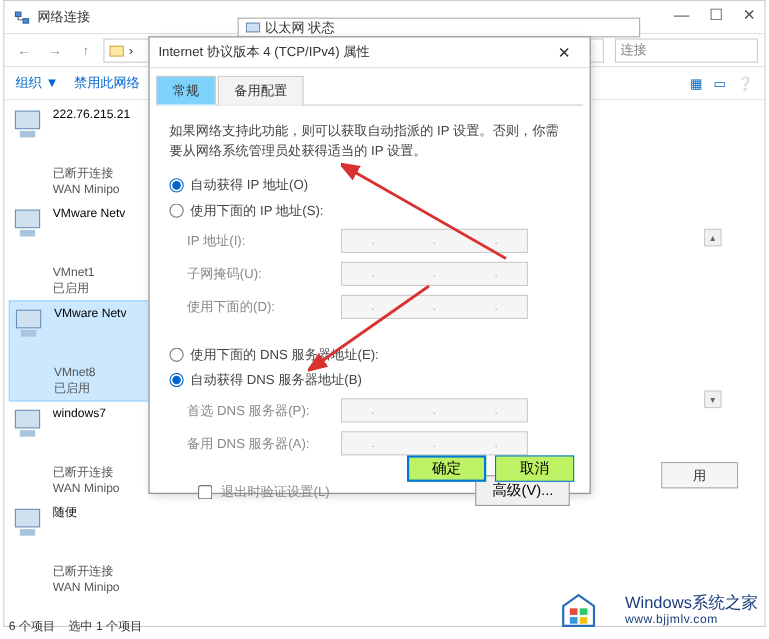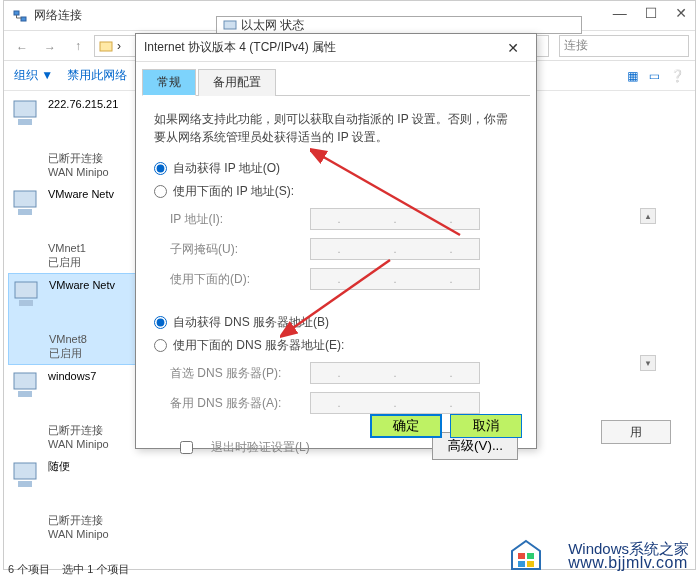--- a/index.html
+++ b/index.html
@@ -40,42 +40,42 @@
 .dlg-tab.active { background: #7dd3fc; border-bottom: 1px solid #fff; }
 .dlg-tab:not(.active) { background: #f3f3f3; }
 .dlg-body { padding: 14px 18px; color: #444; }
 .dlg-desc { font-size: 12px; line-height: 18px; margin-bottom: 14px; }
 .radio-row { display: flex; align-items: center; gap: 6px; margin: 6px 0; }
 .radio-row input { accent-color: #0066cc; }
 .field-group { margin-left: 16px; }
 .field-row { display: flex; align-items: center; margin: 8px 0; }
 .field-label { width: 140px; color: #888; font-size: 12px; }
 .ip-input { width: 170px; height: 22px; border: 1px solid #ccc; background: #f5f5f5; display: flex; align-items: center; justify-content: space-around; color: #aaa; font-size: 11px; }
-.checkbox-row { display: flex; align-items: center; gap: 18px; margin-top: 3px; color: #888; padding-left: 26px; }
+.checkbox-row { display: flex; align-items: center; gap: 8px; margin-top: 3px; color: #888; padding-left: 26px; }
 .advanced-btn { float: right; padding: 4px 14px; border: 1px solid #999; background: #f0f0f0; cursor: pointer; }
 .dlg-buttons { position: absolute; bottom: 10px; right: 14px; display: flex; gap: 8px; }
 .dlg-buttons button { width: 72px; height: 24px; border: 1px solid #0078d7; background: #bef264; cursor: pointer; }
 .dlg-buttons button.primary { border: 2px solid #0078d7; }
 
 
 .right-buttons { position: absolute; right: 28px; top: 420px; }
 .right-buttons .btn { width: 70px; height: 24px; border: 1px solid #aaa; background: #f5f5f5; display: flex; align-items: center; justify-content: center; }
 .win-close-btns { position: absolute; top: 4px; right: 8px; display: flex; gap: 18px; color: #555; font-size: 14px; }
 
 
 .arrow { position: absolute; z-index: 20; pointer-events: none; }
 
 
 .status-bar { position: absolute; bottom: 0; left: 8px; font-size: 11px; display: flex; gap: 12px; align-items: center; padding: 4px 0; }
 
 
 .watermark { position: absolute; bottom: 6px; right: 10px; display: flex; align-items: center; gap: 22px; z-index: 30; }
 .watermark .wtxt { display: flex; flex-direction: column; line-height: 14px; }
 .watermark .wtxt .t1 { font-size: 15px; color: #1a3d7c; font-weight: 500; }
-.watermark .wtxt .t2 { font-size: 16px; color: #1a3d7c; letter-spacing: 0.5px; }
+.watermark .wtxt .t2 { font-size: 11px; color: #1a3d7c; letter-spacing: 0.5px; }
 
 
 .scroll-btn { position: absolute; right: 43px; width: 16px; height: 16px; border: 1px solid #ccc; background: #f0f0f0; display: flex; align-items: center; justify-content: center; font-size: 9px; color: #666; }
 
 svg { display: block; }
 </style>
 </head>
 <body>
 
 <div class="bg-window">
@@ -228,26 +228,26 @@
             <span>.</span>
             <span>.</span>
             <span>.</span>
           </div>
       </div>
     </div>
 
     <div style="height:10px"></div>
 
     <div class="radio-row">
+      <input type="radio" style="">
+      <span>使用下面的 DNS 服务器地址(E):</span>
+    </div>
+    <div class="radio-row">
       <input type="radio" checked="" style="">
       <span>自动获得 DNS 服务器地址(B)</span>
-    </div>
-    <div class="radio-row">
-      <input type="radio" style="">
-      <span>使用下面的 DNS 服务器地址(E):</span>
     </div>
     <div class="field-group">
       <div class="field-row">
         <div class="field-label">首选 DNS 服务器(P):</div>
         <div class="ip-input">
             <span>.</span>
             <span>.</span>
             <span>.</span>
           </div>
       </div>

